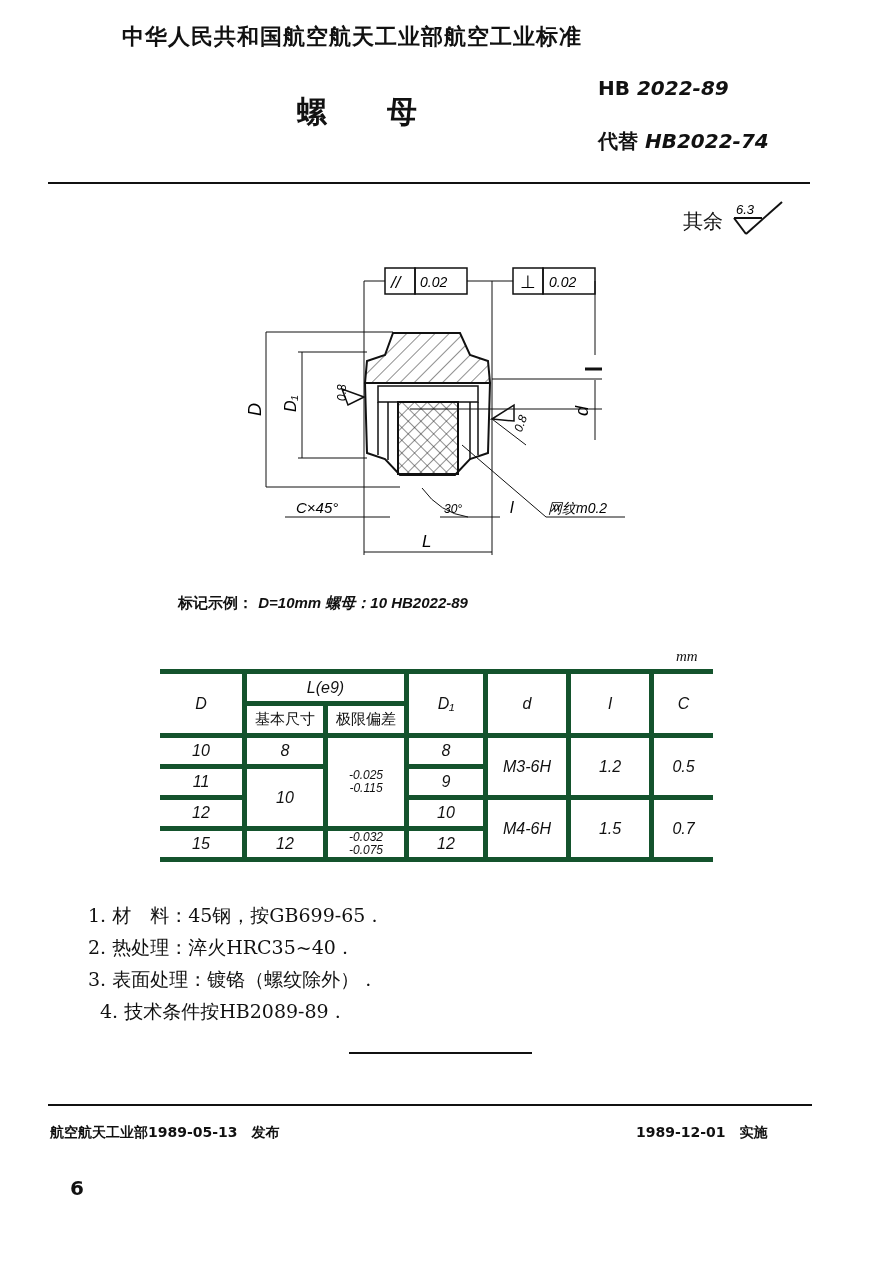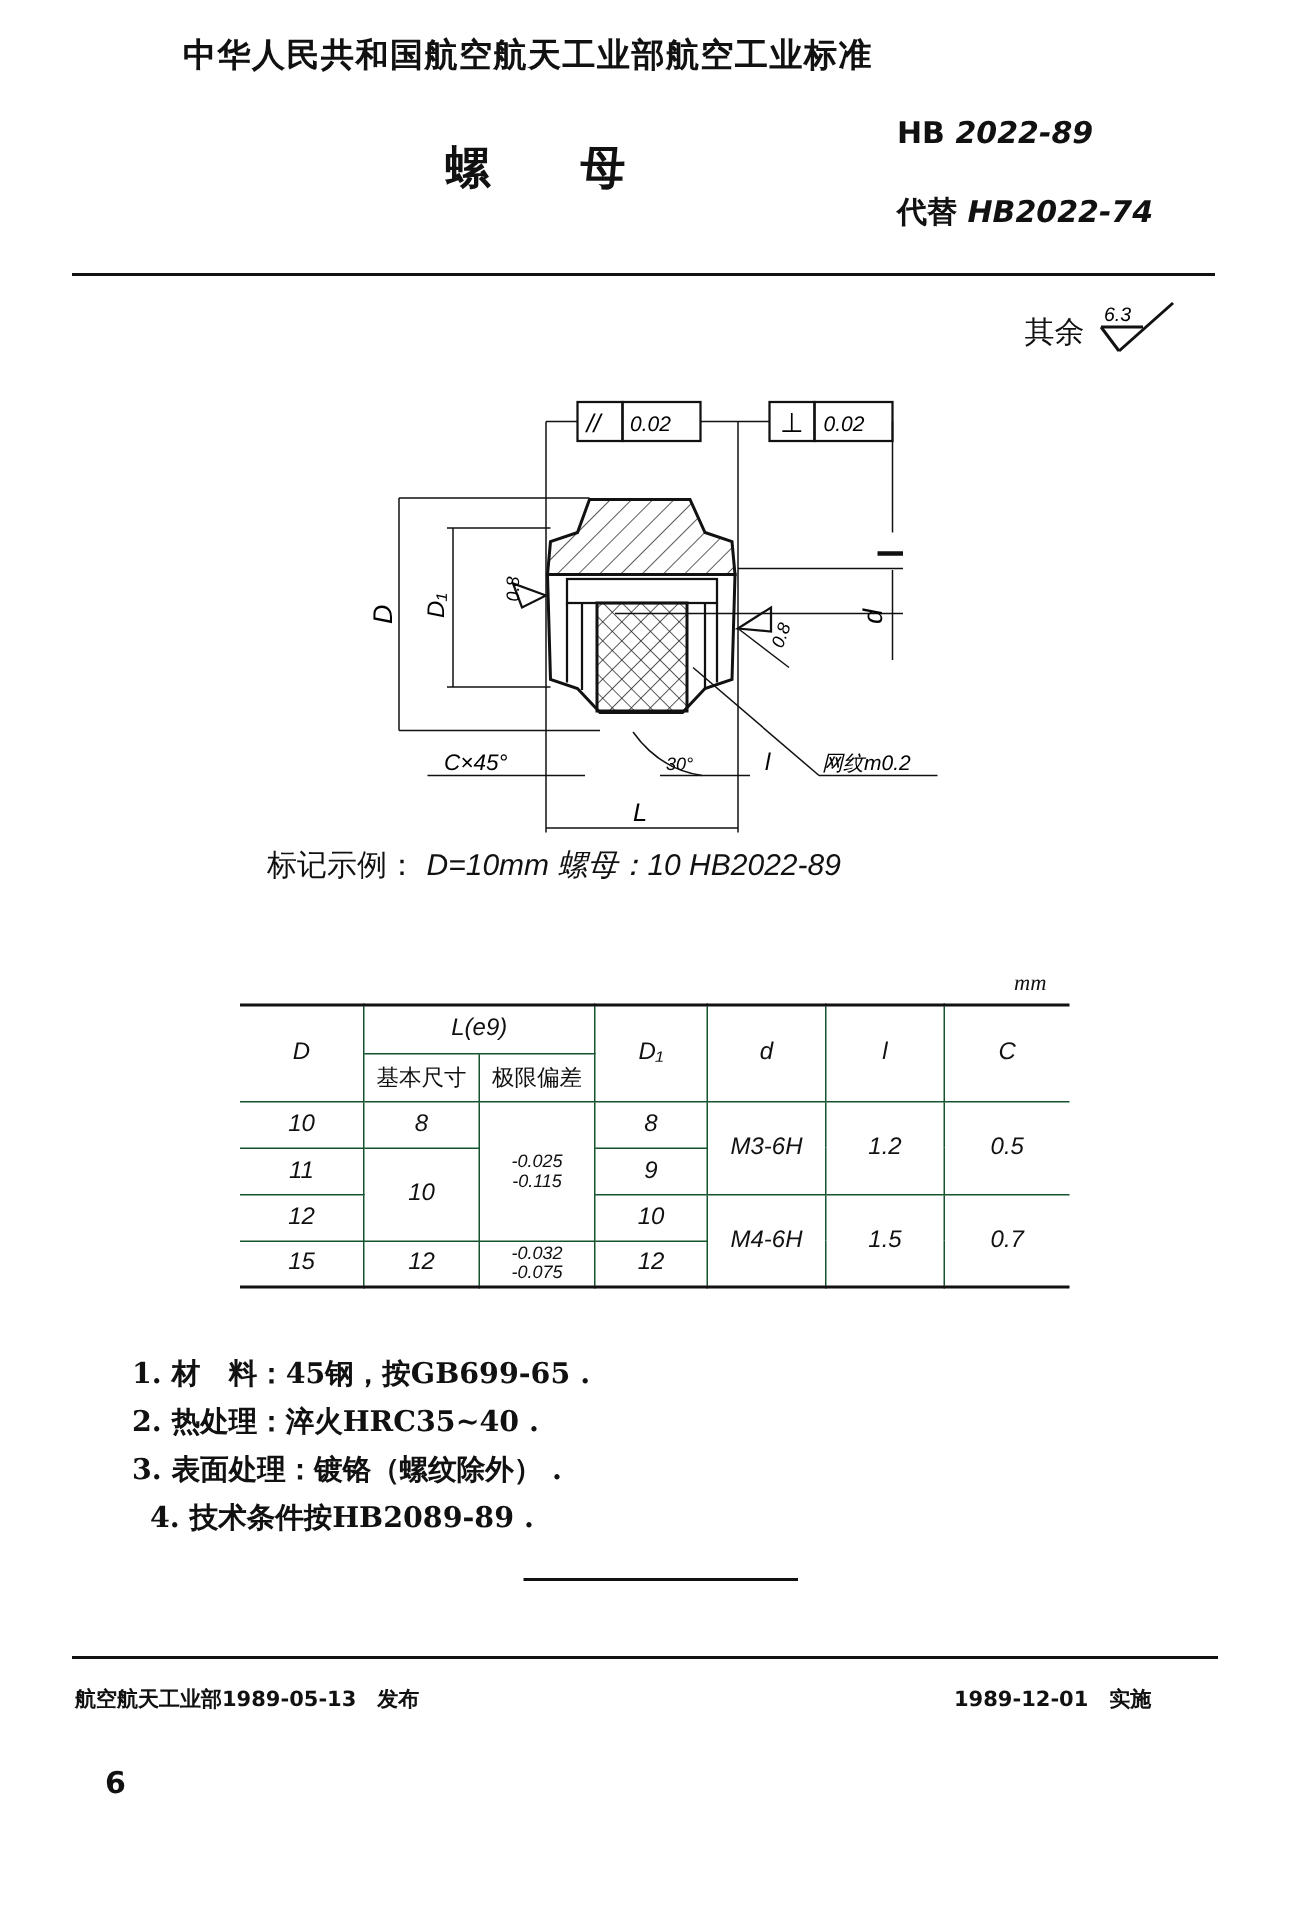--- a/index.html
+++ b/index.html
@@ -4,30 +4,30 @@
 <style>
   html, body { margin:0; padding:0; background:#fff; }
   body { width:871px; height:1286px; position:relative; overflow:hidden; color:#111; font-family:"DejaVu Sans", sans-serif; }
   .abs { position:absolute; }
   .std-title { left:122px; top:22px; font-size:22px; font-weight:bold; letter-spacing:1px; }
   .doc-title { top:92px; font-size:30px; font-family:"DejaVu Serif", serif; font-weight:bold;margin-left:15px; }
   .code { left:598px; font-size:20px; font-weight:bold; font-style:italic; }
   .rule { background:#111; height:2px; }
   .it { font-style:italic; font-family:"Liberation Sans", sans-serif; }
   .rough { left:683px; top:208px; font-size:20px; font-family:"DejaVu Serif", serif; }
-  .mark-ex { left:178px; top:563px; font-size:20px; font-family:"DejaVu Serif", serif; }
+  .mark-ex { left:178px; top:594px; font-size:15px; font-family:"DejaVu Serif", serif;font-weight:bold; }
   .mm { left:676px; top:648px; font-size:15px; font-style:italic; font-family:"Liberation Serif", serif; }
   table.spec { position:absolute; left:160px; top:669px; width:553px; border-collapse:collapse; font-style:italic; font-family:"Liberation Sans", sans-serif; font-size:16px; }
-  table.spec td, table.spec th { border:1px solid #14532d; text-align:center; padding:0; font-weight:normal; }
+  table.spec td, table.spec th { border:5px solid #14532d; text-align:center; padding:0; font-weight:normal; }
   table.spec { border-top:2px solid #111; border-bottom:2px solid #111; }
   table.spec tr > *:first-child { border-left:none; }
   table.spec tr > *:last-child { border-right:none; }
   .cn { font-style:normal; font-family:"DejaVu Serif", serif; font-size:15px;margin-left:39px; }
   .dev { font-size:12px; line-height:13px; }
-  .note { left:88px; font-size:19px; font-family:"DejaVu Serif", serif;font-weight:bold; }
+  .note { left:88px; font-size:19px; font-family:"DejaVu Serif", serif; }
   .foot { top:1124px; font-size:14px; font-weight:bold; }
   .pagenum { left:70px; top:1176px; font-size:20px; font-weight:bold; }
 </style>
 </head>
 <body>
 
 <div class="abs std-title">中华人民共和国航空航天工业部航空工业标准</div>
 <div class="abs doc-title" style="left:282px;">螺　　母</div>
 <div class="abs code" style="top:76px;">
   <span style="font-style:normal;">HB</span>

